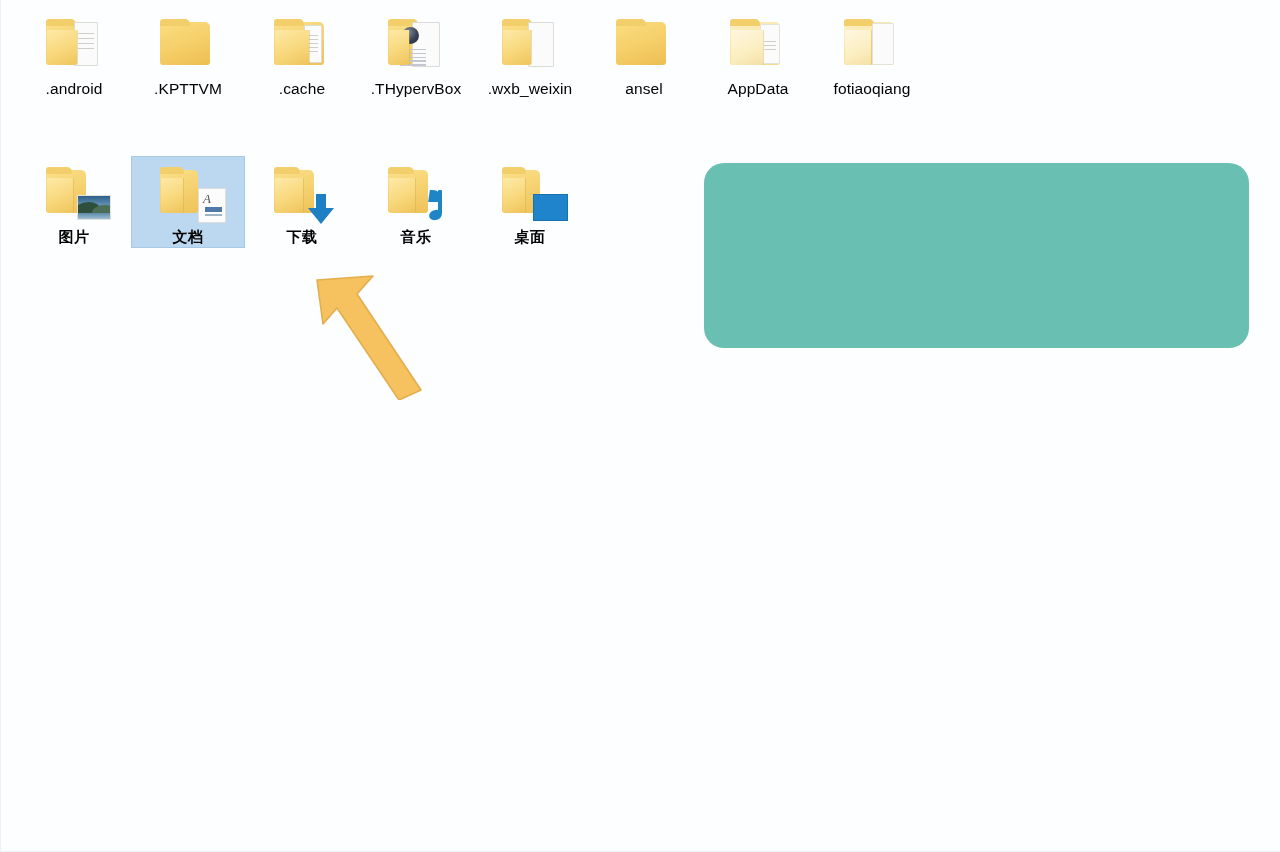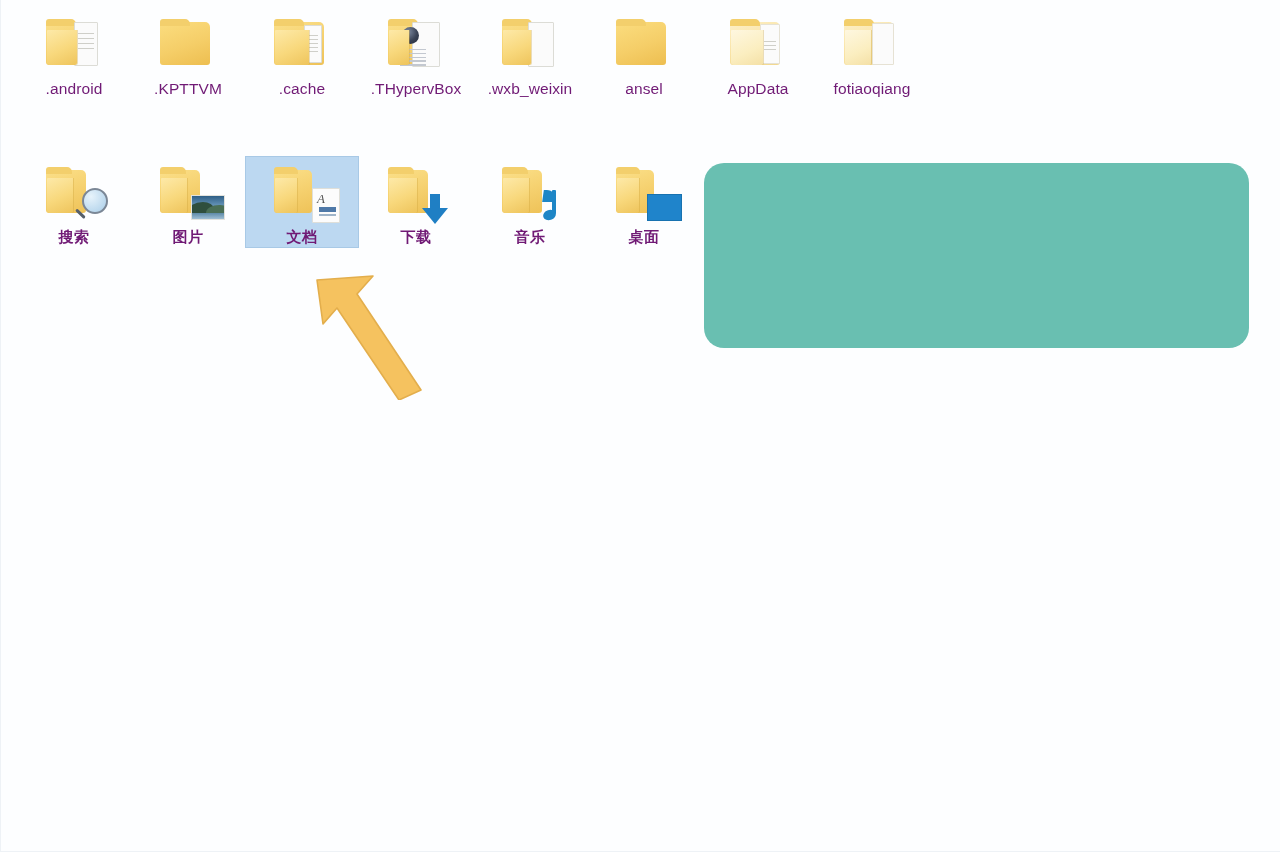--- a/index.html
+++ b/index.html
@@ -56,21 +56,21 @@
     width: 64px;
     height: 58px;
   }
 
   .icon-label {
     margin-top: 6px;
     width: 102px;
     text-align: center;
     font-size: 15.5px;
     line-height: 1.32;
-    color: #701a75;
+    color: #000000;
     word-wrap: break-word;
     overflow-wrap: break-word;
     letter-spacing: .1px;
   }
   .icon-label.cjk {
     font-size: 15px;
     font-weight: 600;
     letter-spacing: .4px;
   }
 
@@ -468,36 +468,20 @@
           </div>
         </div>
         <div class="icon-label">fotiaoqiang</div>
       </div>
 
 
     </div>
 
     <div class="icon-row row-2">
 
-      <div class="desktop-icon">
-        <div class="icon-art">
-          <div class="folder">
-            <div class="back" style="width:40px"></div>
-              <div class="tab" style="width:26px"></div>
-            <div class="front" style="width:26px;"></div>
-          </div>
-          <div class="overlay">
-            <div class="magnifier">
-              <div class="lens"></div>
-              <div class="handle"></div>
-            </div>
-          </div>
-        </div>
-        <div class="icon-label cjk">搜索</div>
-      </div>
 
       <div class="desktop-icon">
         <div class="icon-art">
           <div class="folder">
             <div class="back" style="width:40px"></div>
               <div class="tab" style="width:26px"></div>
             <div class="front" style="width:26px;"></div>
           </div>
           <div class="overlay">
             <div class="picture">

